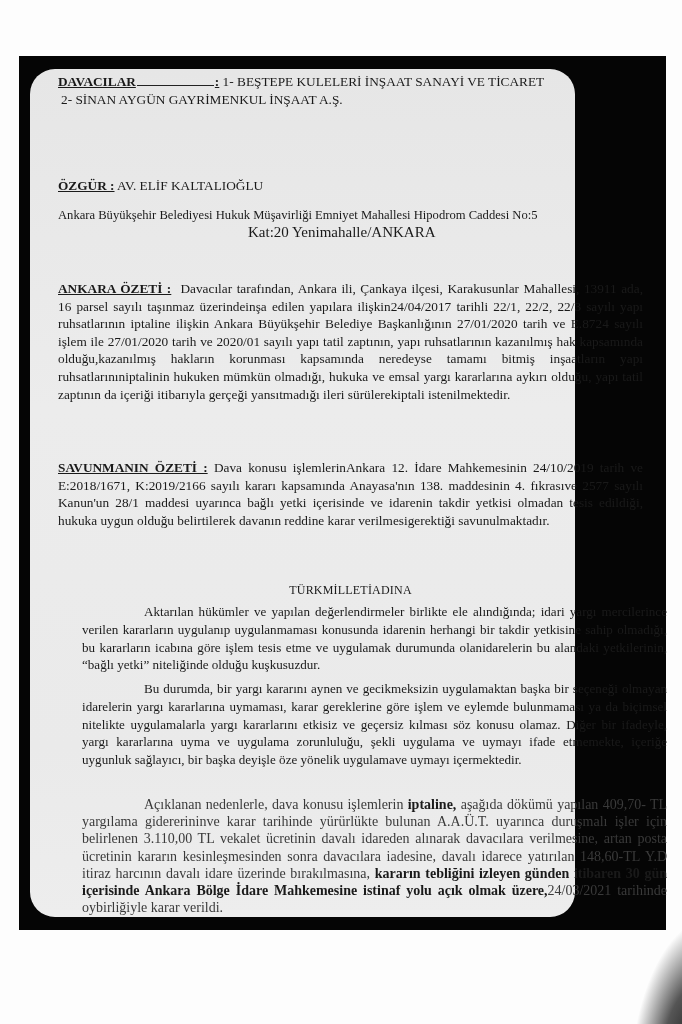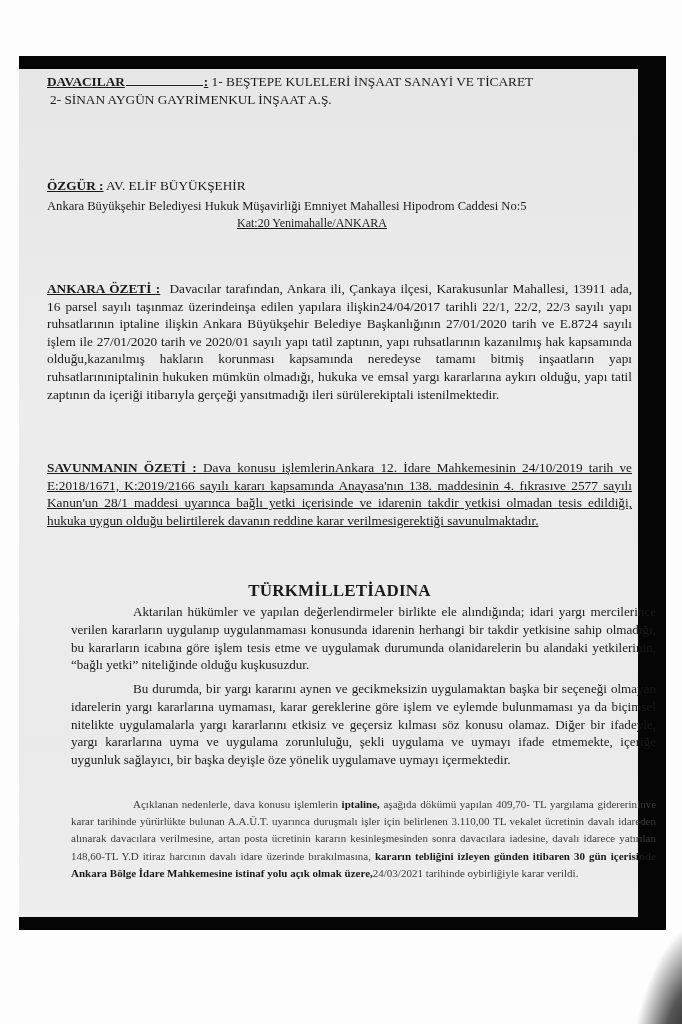--- a/index.html
+++ b/index.html
@@ -33,26 +33,27 @@
     .frame {
       position: absolute;
       left: 19px;
       top: 56px;
       width: 647px;
       height: 874px;
       background: #050505;
     }
     .paper {
       position: absolute;
-      left: 19px;
+      left: 30px;
       top: 69px;
-      width: 619px;
+      width: 545px;
       height: 848px;
       background: #e9e9e9;
       background: linear-gradient(180deg, #e6e6e6 0%, #ececec 40%, #eaeaea 80%, #ededed 100%);
+      border-radius: 25px;
     }
     .content {
       position: absolute;
       left: 28px;
       top: 0;
       width: 585px;
       font-size: 13.3px;
       line-height: 17.6px;
     }
     .ul {
@@ -67,22 +68,22 @@
       height: 12px;
       margin: 0 1px;
     }
     .justify {
       text-align: justify;
       text-align-last: left;
     }
     .center { text-align: center; }
     .bold { font-weight: bold; }
     .title {
-      font-weight: bold;
-      font-size: 17px;
+      font-weight: normal;
+      font-size: 12px;
       letter-spacing: 0.2px;
     }
     .indent { text-indent: 62px; margin-left: 24px; }
     .faded { color: #3a3a3a; }
     .block { position: absolute; left: 0; width: 585px; }
   </style>
 </head>
 <body>
 
 <div class="photo-bg"></div>
@@ -97,42 +98,42 @@
       <div class="line">
         <span class="ul">DAVACILAR</span><span class="blank"></span><span class="ul">:</span>
         <span>1- BEŞTEPE KULELERİ İNŞAAT SANAYİ VE TİCARET</span>
       </div>
       <div class="line" style="padding-left:3px;">2- SİNAN AYGÜN GAYRİMENKUL İNŞAAT A.Ş.</div>
     </div>
 
     <div class="block" style="top:108px;">
       <div class="line">
         <span class="ul">ÖZGÜR :</span>
-        <span>AV. ELİF BÜYÜKŞEHİR</span>
+        <span>AV. ELİF KALTALIOĞLU</span>
       </div>
-      <div class="line" style="font-size:12.6px; margin-top:3px;">Ankara Büyükşehir Belediyesi Hukuk Müşavirliği Emniyet Mahallesi Hipodrom Caddesi No:5</div>
-      <div class="line" style="font-size:12px; padding-left:190px;text-decoration:underline;">Kat:20 Yenimahalle/ANKARA</div>
+      <div class="line" style="font-size:12.6px; margin-top:12px;">Ankara Büyükşehir Belediyesi Hukuk Müşavirliği Emniyet Mahallesi Hipodrom Caddesi No:5</div>
+      <div class="line" style="font-size:15px; padding-left:190px;">Kat:20 Yenimahalle/ANKARA</div>
     </div>
 
     <div class="block justify" style="top:211px;">
       <span class="ul">ANKARA ÖZETİ :</span>&nbsp;
       <span>Davacılar tarafından, Ankara ili, Çankaya ilçesi, Karakusunlar Mahallesi, 13911 ada, 16 parsel sayılı taşınmaz üzerindeinşa edilen yapılara ilişkin24/04/2017 tarihli 22/1, 22/2, 22/3 sayılı yapı ruhsatlarının iptaline ilişkin Ankara Büyükşehir Belediye Başkanlığının 27/01/2020 tarih ve E.8724 sayılı işlem ile 27/01/2020 tarih ve 2020/01 sayılı yapı tatil zaptının, yapı ruhsatlarının kazanılmış hak kapsamında olduğu,kazanılmış hakların korunması kapsamında neredeyse tamamı bitmiş inşaatların yapı ruhsatlarınıniptalinin hukuken mümkün olmadığı, hukuka ve emsal yargı kararlarına aykırı olduğu, yapı tatil zaptının da içeriği itibarıyla gerçeği yansıtmadığı ileri sürülerekiptali istenilmektedir.</span>
     </div>
 
-    <div class="block justify" style="top:390px;text-decoration:underline;">
+    <div class="block justify" style="top:390px;">
       <span class="ul">SAVUNMANIN ÖZETİ :</span>
       <span>Dava konusu işlemlerinAnkara 12. İdare Mahkemesinin 24/10/2019 tarih ve E:2018/1671, K:2019/2166 sayılı kararı kapsamında Anayasa'nın 138. maddesinin 4. fıkrasıve 2577 sayılı Kanun'un 28/1 maddesi uyarınca bağlı yetki içerisinde ve idarenin takdir yetkisi olmadan tesis edildiği, hukuka uygun olduğu belirtilerek davanın reddine karar verilmesigerektiği savunulmaktadır.</span>
     </div>
 
     <div class="block center title" style="top:513px;">TÜRKMİLLETİADINA</div>
 
     <div class="block justify indent" style="top:534px; font-size:13.1px; line-height:17.8px;">Aktarılan hükümler ve yapılan değerlendirmeler birlikte ele alındığında; idari yargı mercilerince verilen kararların uygulanıp uygulanmaması konusunda idarenin herhangi bir takdir yetkisine sahip olmadığı, bu kararların icabına göre işlem tesis etme ve uygulamak durumunda olanidarelerin bu alandaki yetkilerinin, “bağlı yetki” niteliğinde olduğu kuşkusuzdur.</div>
     <div class="block justify indent" style="top:611px; font-size:13.1px; line-height:17.8px;">Bu durumda, bir yargı kararını aynen ve gecikmeksizin uygulamaktan başka bir seçeneği olmayan idarelerin yargı kararlarına uymaması, karar gereklerine göre işlem ve eylemde bulunmaması ya da biçimsel nitelikte uygulamalarla yargı kararlarını etkisiz ve geçersiz kılması söz konusu olamaz. Diğer bir ifadeyle, yargı kararlarına uyma ve uygulama zorunluluğu, şekli uygulama ve uymayı ifade etmemekte, içeriğe uygunluk sağlayıcı, bir başka deyişle öze yönelik uygulamave uymayı içermektedir.</div>
 
-    <div class="block justify indent faded" style="top:727px; font-size:11px; line-height:17.2px;">
+    <div class="block justify indent faded" style="top:727px; font-size:14px; line-height:17.2px;">
       <span>Açıklanan nedenlerle, dava konusu işlemlerin</span>
       <span class="bold" style="color:#1a1a1a;">iptaline,</span>
       <span>aşağıda dökümü yapılan 409,70- TL yargılama gidererininve karar tarihinde yürürlükte bulunan A.A.Ü.T. uyarınca duruşmalı işler için belirlenen 3.110,00 TL vekalet ücretinin davalı idareden alınarak davacılara verilmesine, artan posta ücretinin kararın kesinleşmesinden sonra davacılara iadesine, davalı idarece yatırılan 148,60-TL Y.D itiraz harcının davalı idare üzerinde bırakılmasına,</span>
       <span class="bold" style="color:#1a1a1a;">kararın tebliğini izleyen günden itibaren 30 gün içerisinde Ankara Bölge İdare Mahkemesine istinaf yolu açık olmak üzere,</span><span>24/03/2021</span>
       <span>tarihinde oybirliğiyle  karar verildi.</span>
     </div>
 
   </div>
 </div>
 

